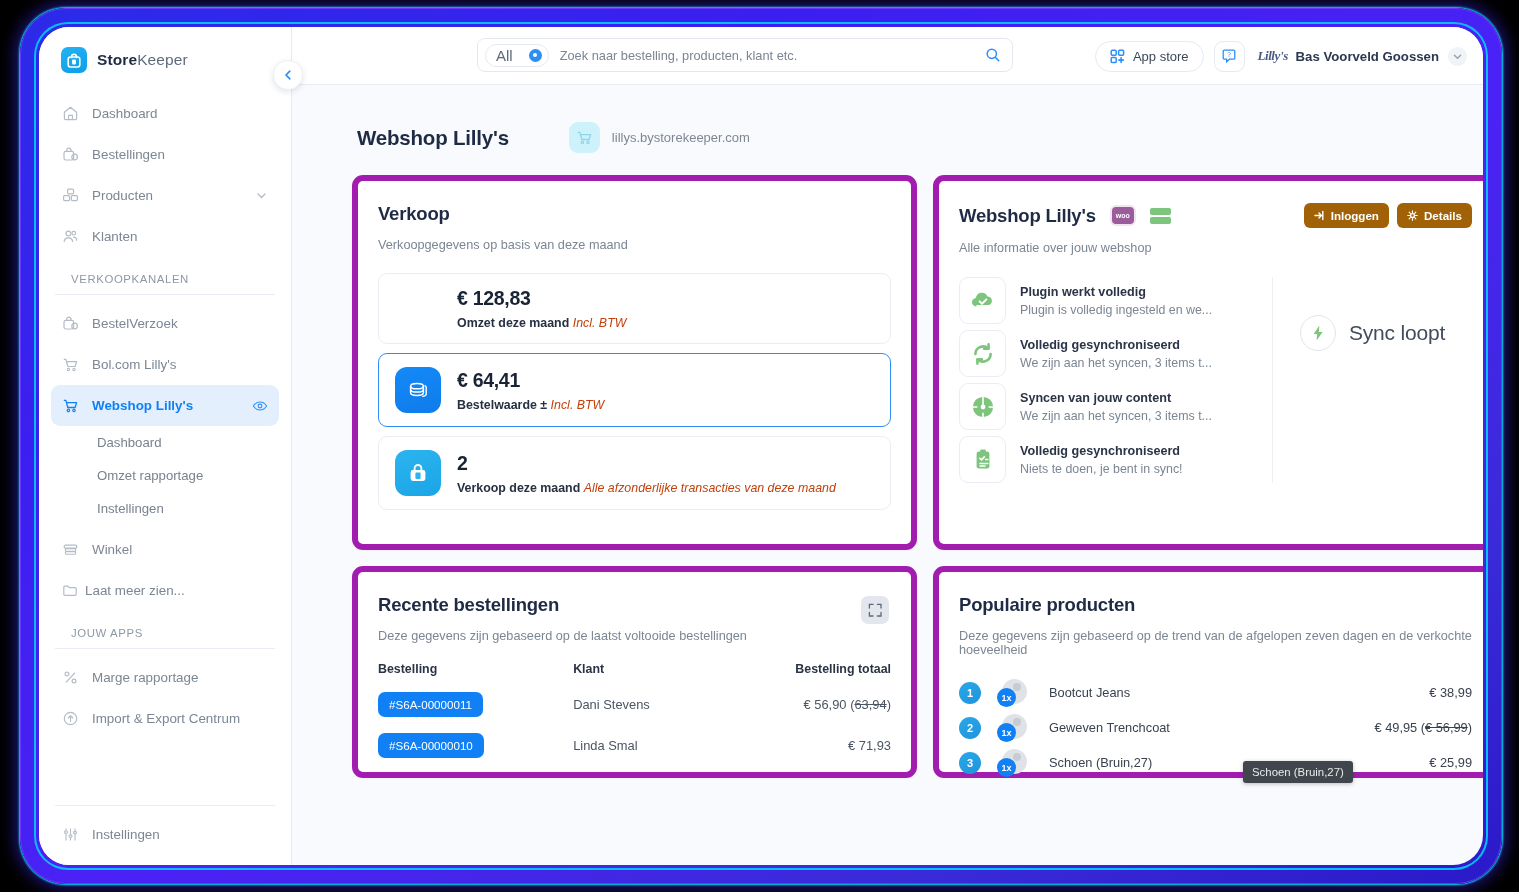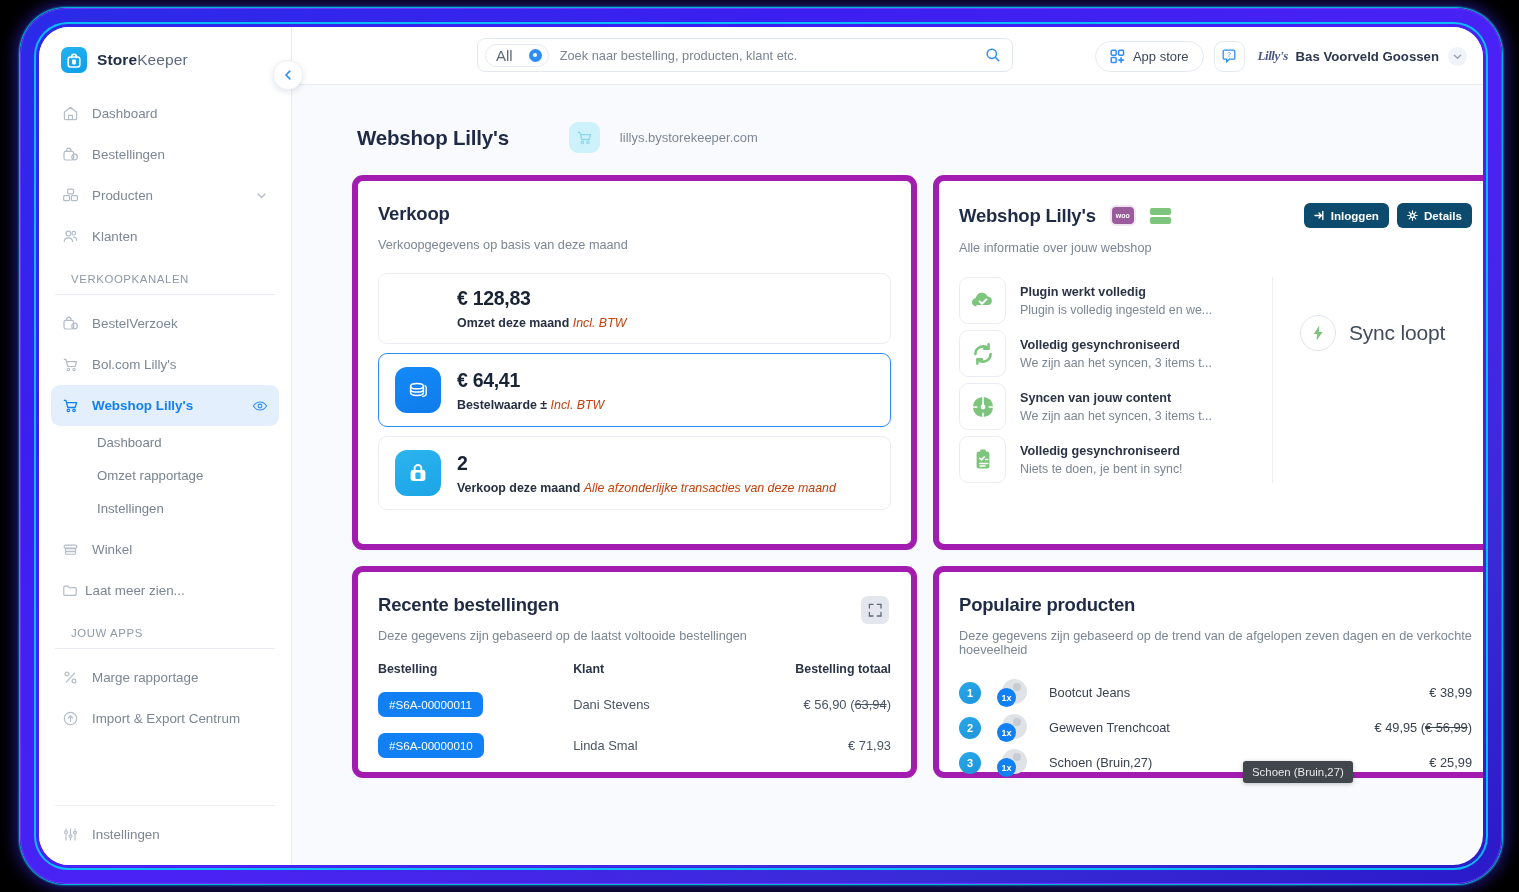--- a/index.html
+++ b/index.html
@@ -144,21 +144,21 @@
   #user-name { font-size:13.2px; font-weight:700; color:#2c3850; }
   #user-caret {
     width:19px; height:19px; border-radius:50%; background:#f0f3f7;
     display:flex; align-items:center; justify-content:center; color:#98a2b0;
   }
 
   
   #main { position:absolute; left:253px; top:58px; right:0; bottom:0; overflow:hidden; }
   #page-head { display:flex; align-items:center; gap:16px; padding:37px 0 0 65px; }
   #page-title { font-size:20.5px; font-weight:700; color:#1f2b45; letter-spacing:-.2px; }
-  #page-url-chip { display:flex; align-items:center; gap:20px;padding-left:44px; }
+  #page-url-chip { display:flex; align-items:center; gap:12px;padding-left:44px; }
   #page-url-icon {
     width:31px; height:31px; border-radius:9px; background:#cdf2fb;
     display:flex; align-items:center; justify-content:center; color:#8fd6ea;
   }
   #page-url { font-size:13px; color:#7e8895; }
 
   #grid {
     display:grid;
     grid-template-columns: 565px 565px;
     gap:16px;
@@ -203,21 +203,21 @@
     box-shadow:0 0 0 2px #f0e5f0;
   }
   .badge-db { display:flex; flex-direction:column; gap:2px; }
   .badge-db i {
     display:block; width:21px; height:7px; border-radius:2px; background:#7dc47d;
   }
   #webshop-actions { margin-left:auto; display:flex; gap:8px; }
   .btn-gray {
     display:flex; align-items:center; gap:6px;
     height:25px; padding:0 10px; border-radius:6px;
-    background:#0c4a6e; color:#fff; font-size:11.6px; font-weight:600;
+    background:#a16207; color:#fff; font-size:11.6px; font-weight:600;
     border:none; cursor:pointer; font-family:inherit;
   }
   #webshop-body { display:flex; margin-top:22px; }
   #sync-list { width:295px; display:flex; flex-direction:column; gap:6px; }
   .sync-item { display:flex; align-items:center; gap:14px; }
   .sync-ico {
     width:47px; height:47px; flex:0 0 47px;
     border:1px solid #eaeef4; border-radius:9px;
     display:flex; align-items:center; justify-content:center; color:#7dc47d;
   }

